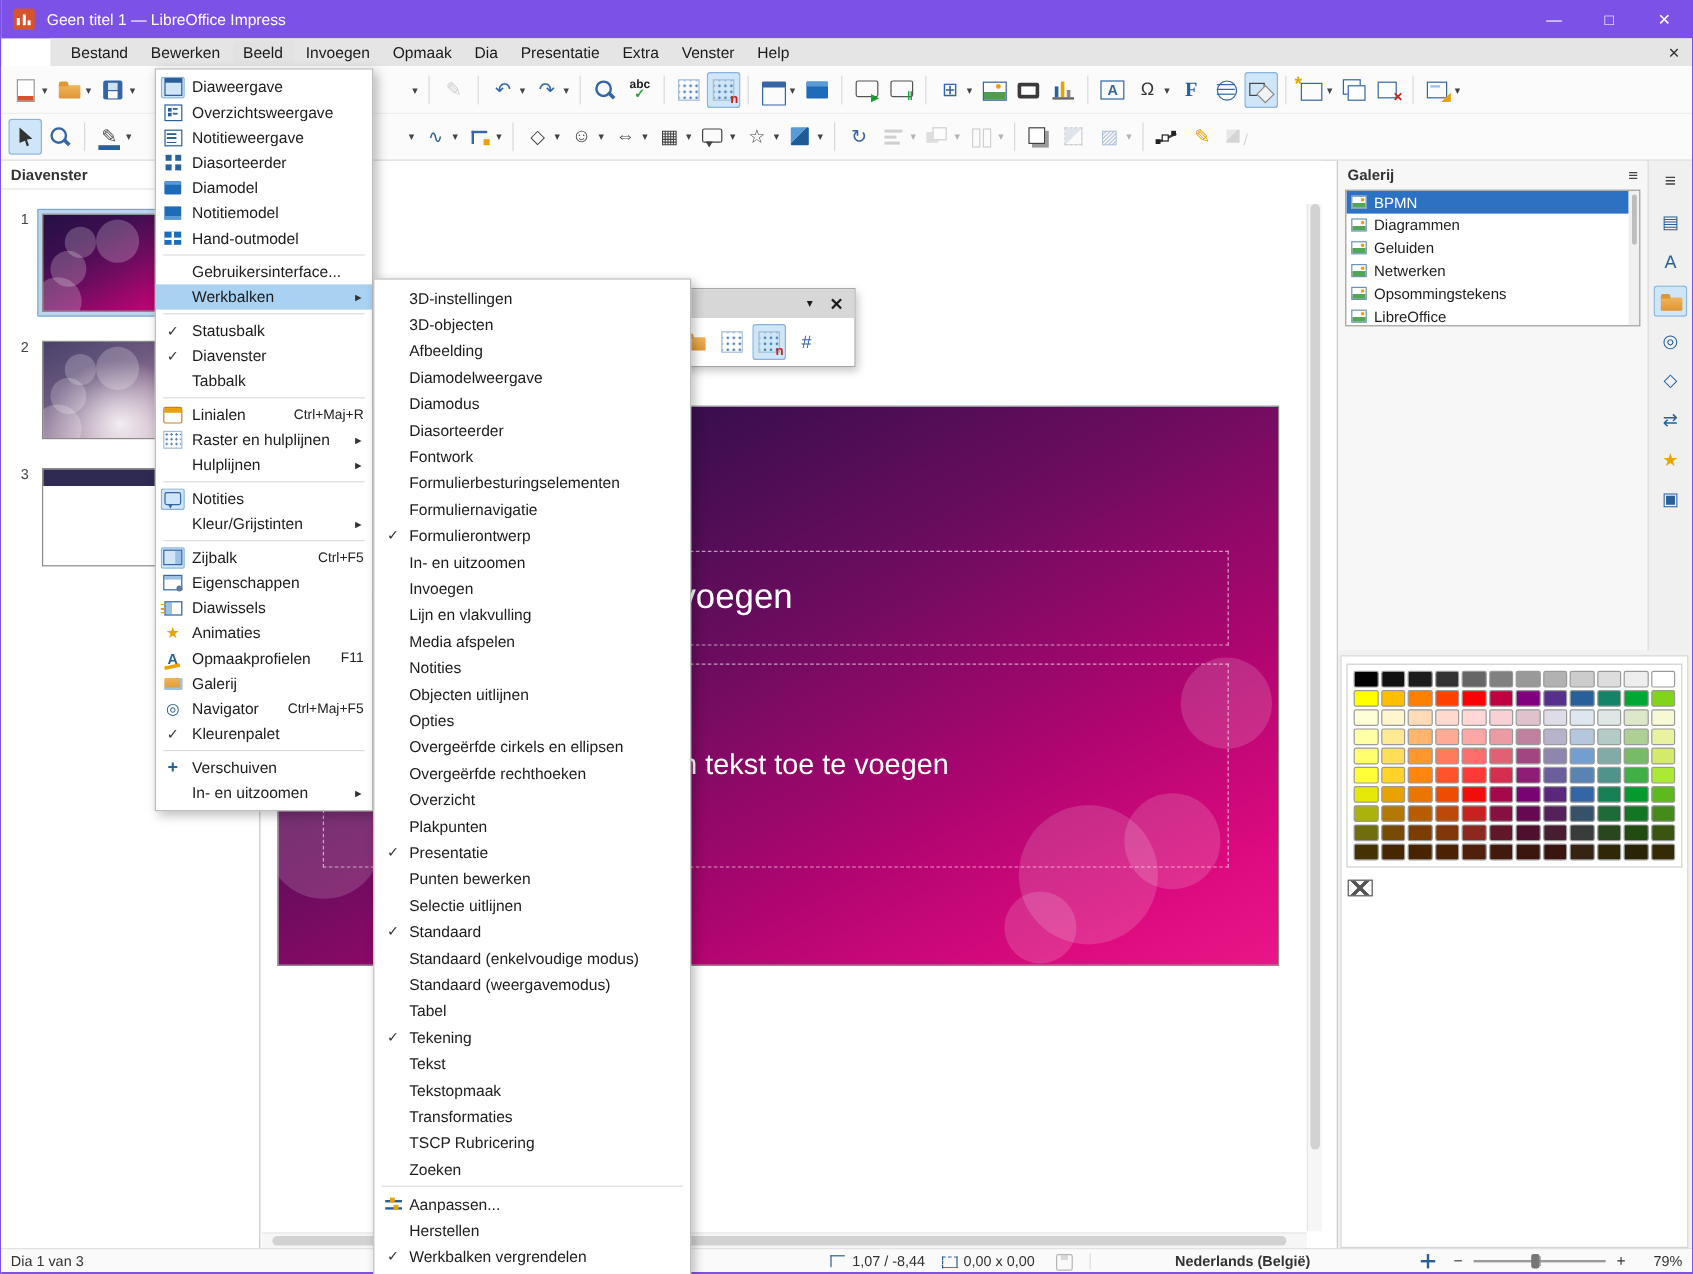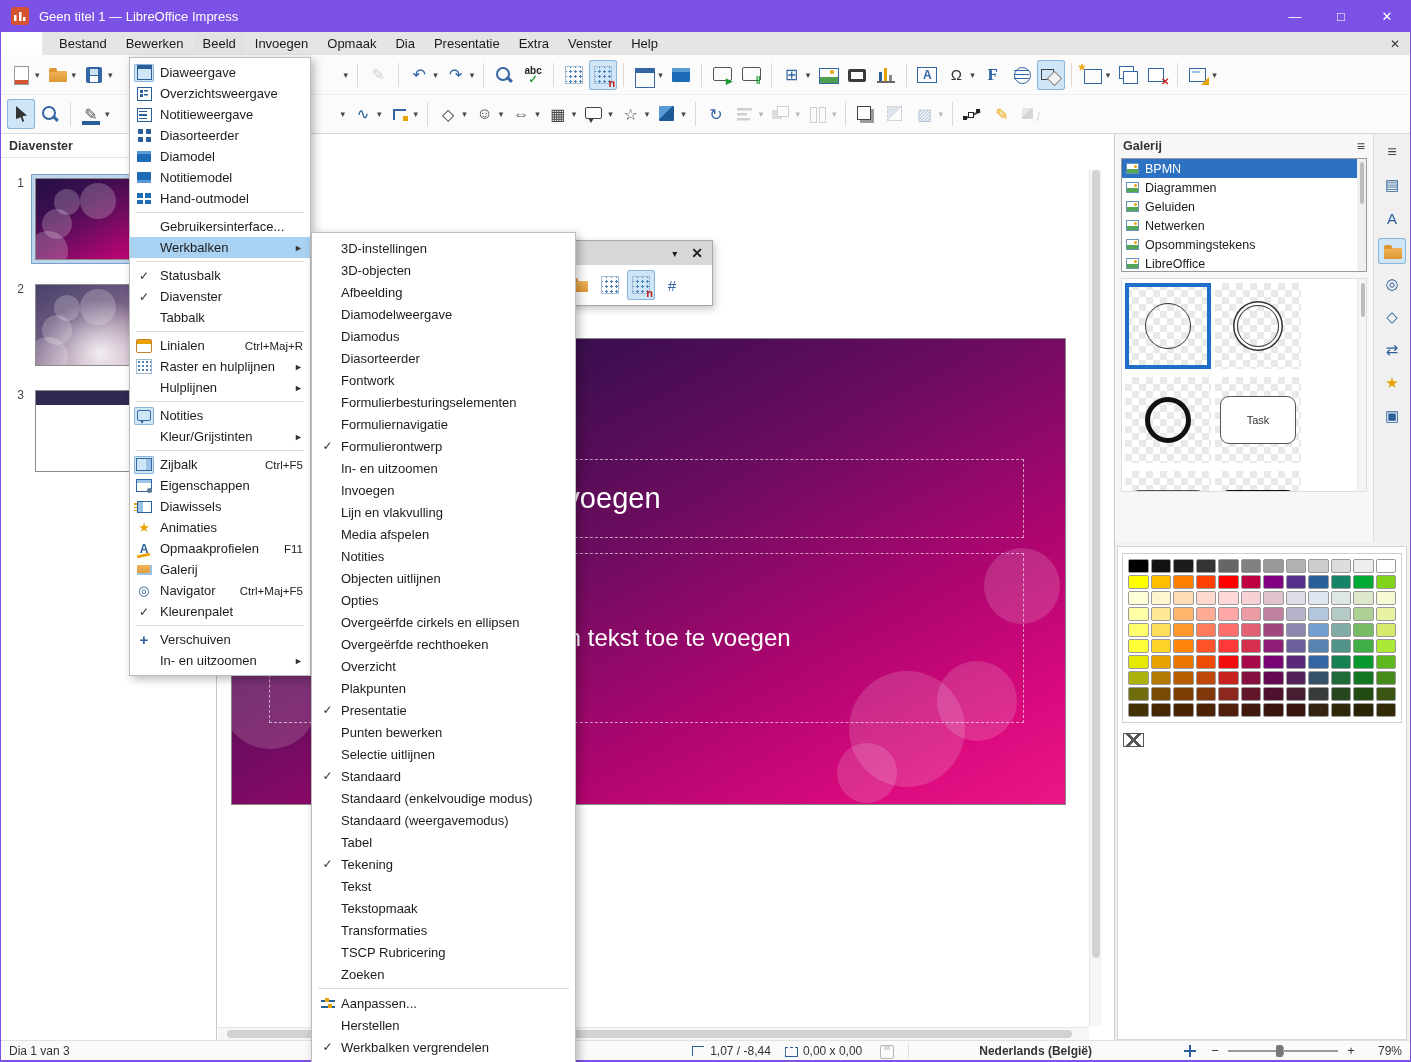--- a/index.html
+++ b/index.html
@@ -590,47 +590,20 @@
               <span class="pic-ic"></span>
               <span>Opsommingstekens</span>
             </div>
             <div class="trow">
               <span class="pic-ic"></span>
               <span>LibreOffice</span>
             </div>
           </div>
         <div class="tl-scroll">
             <div class="tl-thumb"></div>
-          </div>
-      </div>
-      <div class="items-area">
-        <div id="gallery-cells">
-            <div class="gcell sel" style="left: 3px; top: 4px;">
-              <div class="circ t1"></div>
-            </div>
-            <div class="gcell" style="left: 93px; top: 4px;">
-              <div class="circ t2"></div>
-            </div>
-            <div class="gcell" style="left: 3px; top: 98px;">
-              <div class="circ t3"></div>
-            </div>
-            <div class="gcell" style="left: 93px; top: 98px;">
-              <div class="rrect">
-                <span>Task</span>
-              </div>
-            </div>
-            <div class="gcell" style="left: 3px; top: 192px;">
-              <div class="rrect dbl"></div>
-            </div>
-            <div class="gcell" style="left: 93px; top: 192px;">
-              <div class="rrect thick"></div>
-            </div>
-          </div>
-        <div class="ia-scroll">
-            <div class="ia-thumb"></div>
           </div>
       </div>
     </div>
     <div class="decks" id="deck-tabs">
         <div class="stab stab-settings">≡</div>
         <div class="stab">▤</div>
         <div class="stab">A</div>
         <div class="stab active">
           <span class="ic s-open-folder"></span>
         </div>

